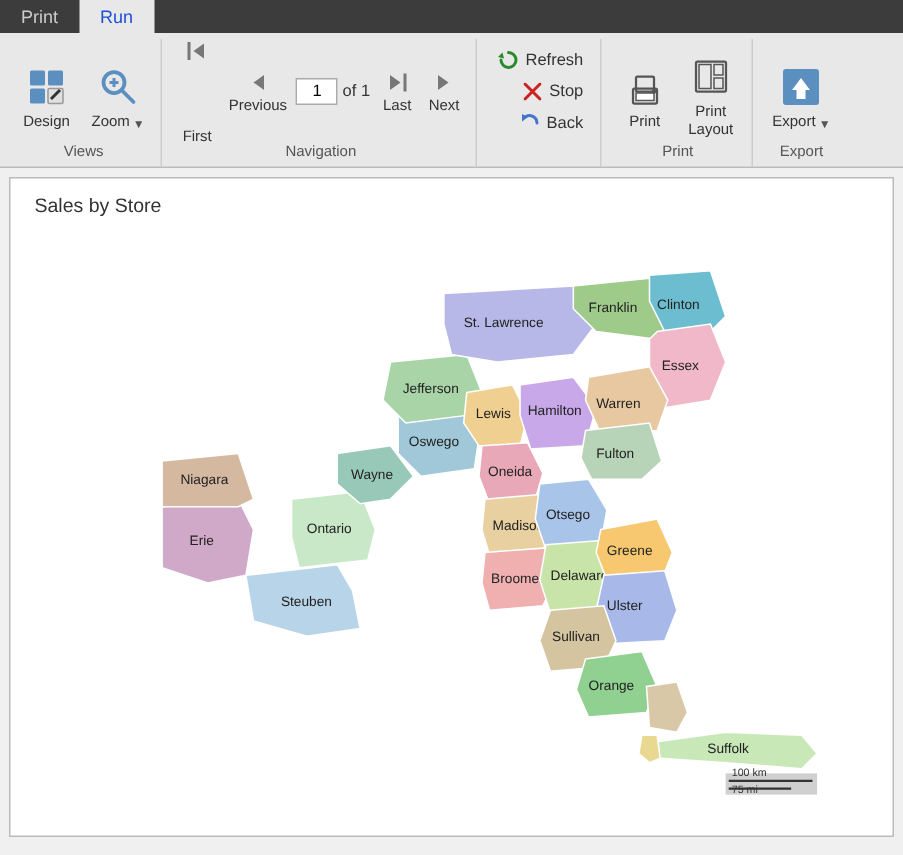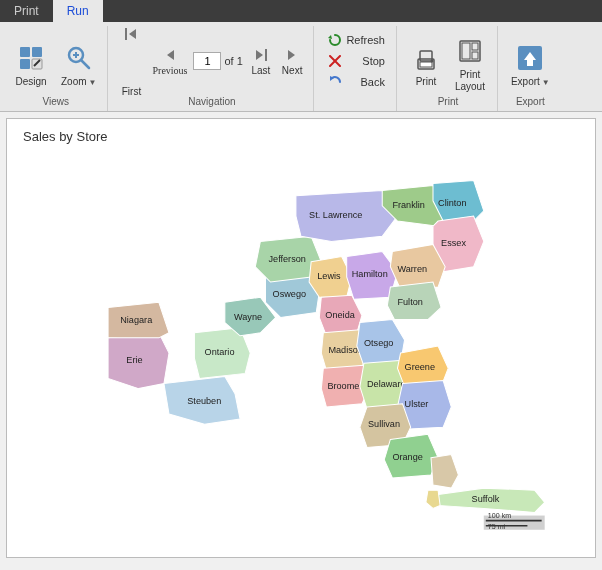--- a/index.html
+++ b/index.html
@@ -75,21 +75,21 @@
       height: 64px;
       font-size: 10px;
       color: #333;
       gap: 2px;
     }
 
     .ribbon-btn-small {
       display: flex;
       flex-direction: row;
       align-items: center;
-      justify-content: space-between;
+      justify-content: flex-end;
       cursor: pointer;
       padding: 1px 4px;
       border-radius: 2px;
       border: 1px solid transparent;
       background: transparent;
       font-size: 11px;
       color: #333;
       gap: 3px;
       height: 20px;
       white-space: nowrap;
@@ -245,21 +245,21 @@
         <div class="ribbon-btn" style="min-width:30px; height:50px;gap:44px;">
           <div class="icon-box-sm">
             <svg width="16" height="16" viewBox="0 0 16 16">
               <line x1="3" y1="2" x2="3" y2="14" stroke="#777" stroke-width="2"></line>
               <polygon points="13,3 6,8 13,13" fill="#777"></polygon>
             </svg>
           </div>
           <span style="font-size:10px;">First</span>
         </div>
 
-        <div class="ribbon-btn" style="min-width:36px; height:50px;font-family:Liberation Serif, serif;">
+        <div class="ribbon-btn" style="min-width:36px; height:50px;">
           <div class="icon-box-sm">
             <svg width="16" height="16" viewBox="0 0 16 16">
               <polygon points="12,3 5,8 12,13" fill="#777"></polygon>
             </svg>
           </div>
           <span style="font-size:10px;">Previous</span>
         </div>
 
         <input class="nav-input" type="text" value="1" style="">
         <span class="nav-of-label">of 1</span>

